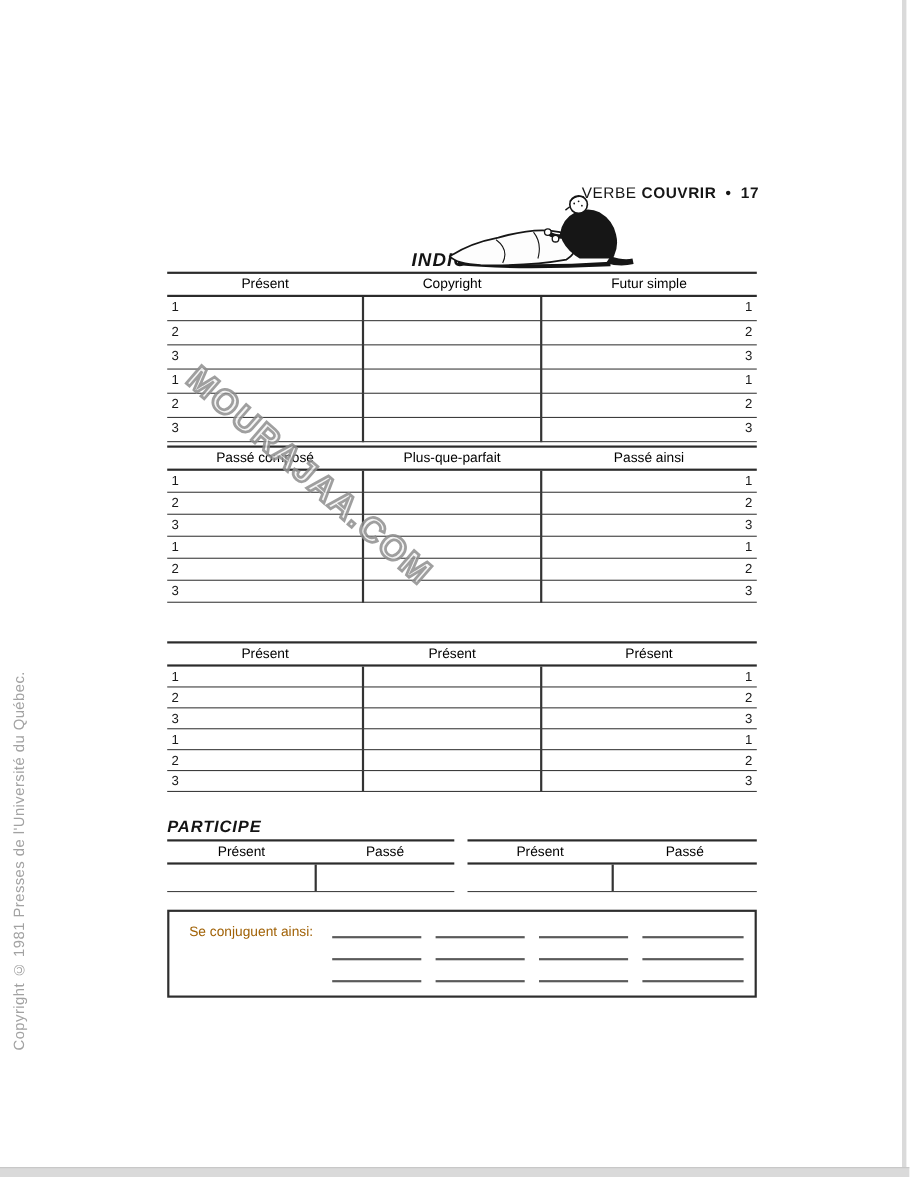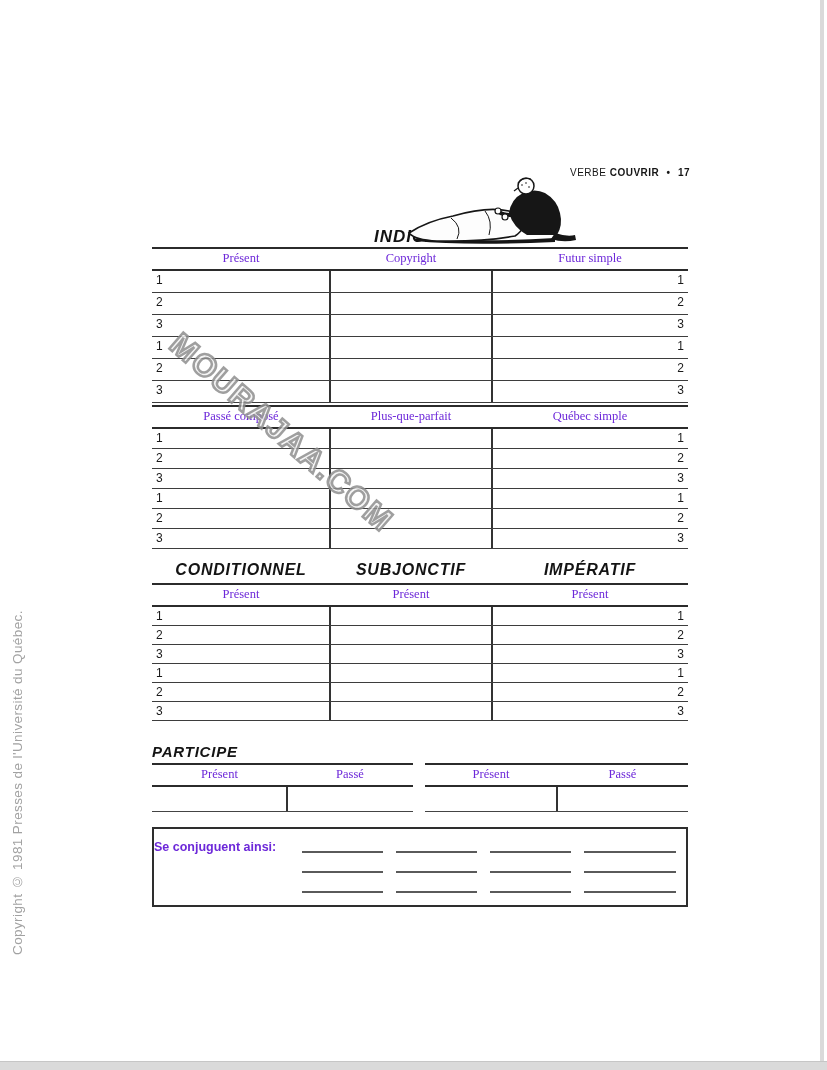--- a/index.html
+++ b/index.html
@@ -4,30 +4,30 @@
 <style>
   :root{ --ln:#2b2b2b; --thin:#3d3d3d; --txt:#1c1c1c; }
   html,body{margin:0;padding:0;background:#fff;}
   .page{position:relative;width:827px;height:1070px;background:#fff;overflow:hidden;
         font-family:"Liberation Sans", sans-serif;color:var(--txt);}
   .edge-right{position:absolute;top:0;left:820px;width:4px;height:1070px;background:#dadada;}
   .edge-bottom{position:absolute;left:0;top:1061px;width:827px;height:9px;background:#dadada;border-top:1px solid #c6c6c6;}
   .copyright{position:absolute;left:10px;top:583px;height:372px;
              writing-mode:vertical-rl;transform:rotate(180deg);
              font-size:13.5px;color:#a2a2a2;letter-spacing:.4px;white-space:nowrap;}
-  .hdr{position:absolute;top:167px;left:152px;width:538px;text-align:right;font-size:10px;letter-spacing:.5px;color:#161616;}
+  .hdr{position:absolute;top:167px;left:152px;width:538px;text-align:right;font-size:14px;letter-spacing:.5px;color:#161616;}
   .hdr b{font-weight:bold;}
   .hdr .dot{margin:0 4px;}
   .title{font-style:italic;font-weight:bold;color:#141414;}
   .indicatif-title{position:absolute;left:152px;top:227px;width:536px;text-align:center;font-size:17px;letter-spacing:1px;}
   .illo{position:absolute;left:405px;top:175px;width:180px;height:72px;z-index:3;}
   
   .tbl{position:absolute;left:152px;width:536px;}
   .thead{display:flex;border-top:2px solid var(--ln);border-bottom:2px solid var(--ln);}
-  .thead span{text-align:center;font-size:12.5px;padding:2px 0 3px 0;color:#6d28d9;font-family:Liberation Serif, serif;}
+  .thead span{text-align:center;font-size:12.5px;padding:2px 0 3px 0;color:#000000;}
   .c1{width:178px;} .c2{width:162px;} .c3{width:196px;}
   .tbody{position:relative;}
   .row{position:relative;border-bottom:1px solid var(--thin);}
   .t1 .row{height:21px;} .t2 .row{height:19px;} .tm .row{height:18px;}
   .num{position:absolute;top:2px;font-size:12px;color:#1a1a1a;}
   .num.l{left:4px;} .num.r{right:4px;}
   .vline{position:absolute;top:0;bottom:0;width:2px;background:#333;}
   .v1{left:177px;} .v2{left:339px;}
   .t1{top:247px;} .t2{top:405px;}
   .mtitles{position:absolute;left:152px;top:561px;width:536px;display:flex;}
@@ -39,21 +39,21 @@
   .stbl{position:absolute;top:763px;}
   .stbl .thead span{font-size:12.5px;}
   .p1{left:152px;width:261px;} .p2{left:425px;width:263px;}
   .p1 .pc1{width:135px;} .p1 .pc2{width:126px;}
   .p2 .pc1{width:132px;} .p2 .pc2{width:131px;}
   .sbody{position:relative;height:24px;border-bottom:1.5px solid #444;}
   .p1 .svl{left:134px;} .p2 .svl{left:131px;}
   .svl{position:absolute;top:0;bottom:0;width:1.5px;background:#333;}
   
   .sbox{position:absolute;left:152px;top:827px;width:532px;height:76px;border:2px solid #2e2e2e;}
-  .sbox-label{position:absolute;left:0;top:11px;font-size:12.5px;font-weight:bold;color:#6d28d9;}
+  .sbox-label{position:absolute;left:18px;top:11px;font-size:12.5px;font-weight:normal;color:#a16207;}
   .brow{position:absolute;left:148px;display:flex;height:20px;}
   .brow .bl{width:81px;border-bottom:2px solid #5a5a5a;margin-right:13px;}
   .brow .bl:last-child{width:92px;margin-right:0;}
   .br1{top:4px;} .br2{top:24px;} .br3{top:44px;}
   
   .watermark{position:absolute;left:186px;top:326px;z-index:5;
              transform:rotate(41deg);transform-origin:0 0;
              font-size:31px;font-weight:800;letter-spacing:2px;
              color:rgba(255,255,255,.85);-webkit-text-stroke:2.5px #8f8f8f;
              text-shadow:0 0 1px #b5b5b5;opacity:.85;white-space:nowrap;}
@@ -128,21 +128,21 @@
           <span class="num l">3</span>
           <span class="num r">3</span>
         </div>
     </div>
   </div>
 
   <div class="tbl t2">
     <div class="thead">
       <span class="c1">Passé composé</span>
       <span class="c2">Plus-que-parfait</span>
-      <span class="c3">Québec simple</span>
+      <span class="c3">Passé ainsi</span>
     </div>
     <div class="tbody">
       <div class="vline v1"></div>
       <div class="vline v2"></div>
       <div class="row">
           <span class="num l">1</span>
           <span class="num r">1</span>
         </div>
       <div class="row">
           <span class="num l">2</span>
@@ -160,25 +160,20 @@
           <span class="num l">2</span>
           <span class="num r">2</span>
         </div>
       <div class="row">
           <span class="num l">3</span>
           <span class="num r">3</span>
         </div>
     </div>
   </div>
 
-  <div class="mtitles">
-    <span class="c1 title">CONDITIONNEL</span>
-    <span class="c2 title">SUBJONCTIF</span>
-    <span class="c3 title">IMPÉRATIF</span>
-  </div>
 
   <div class="tbl tm">
     <div class="thead">
       <span class="c1">Présent</span>
       <span class="c2">Présent</span>
       <span class="c3">Présent</span>
     </div>
     <div class="tbody">
       <div class="vline v1"></div>
       <div class="vline v2"></div>

